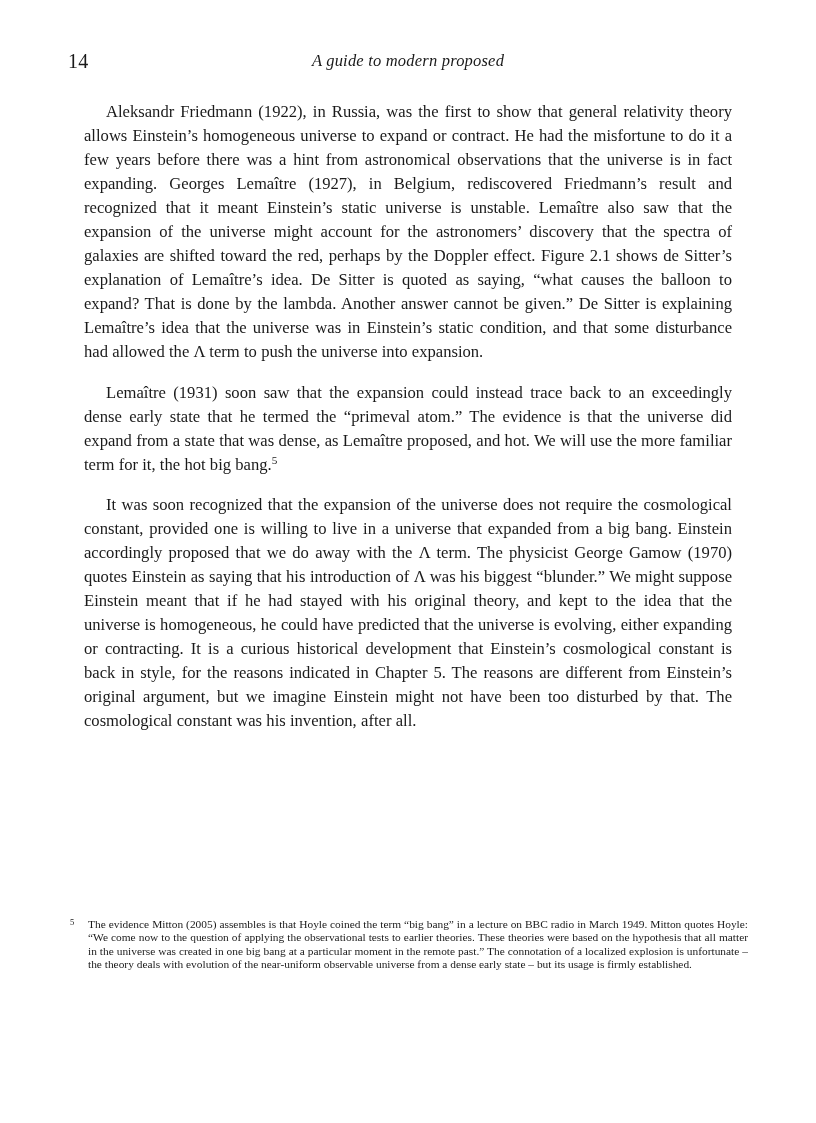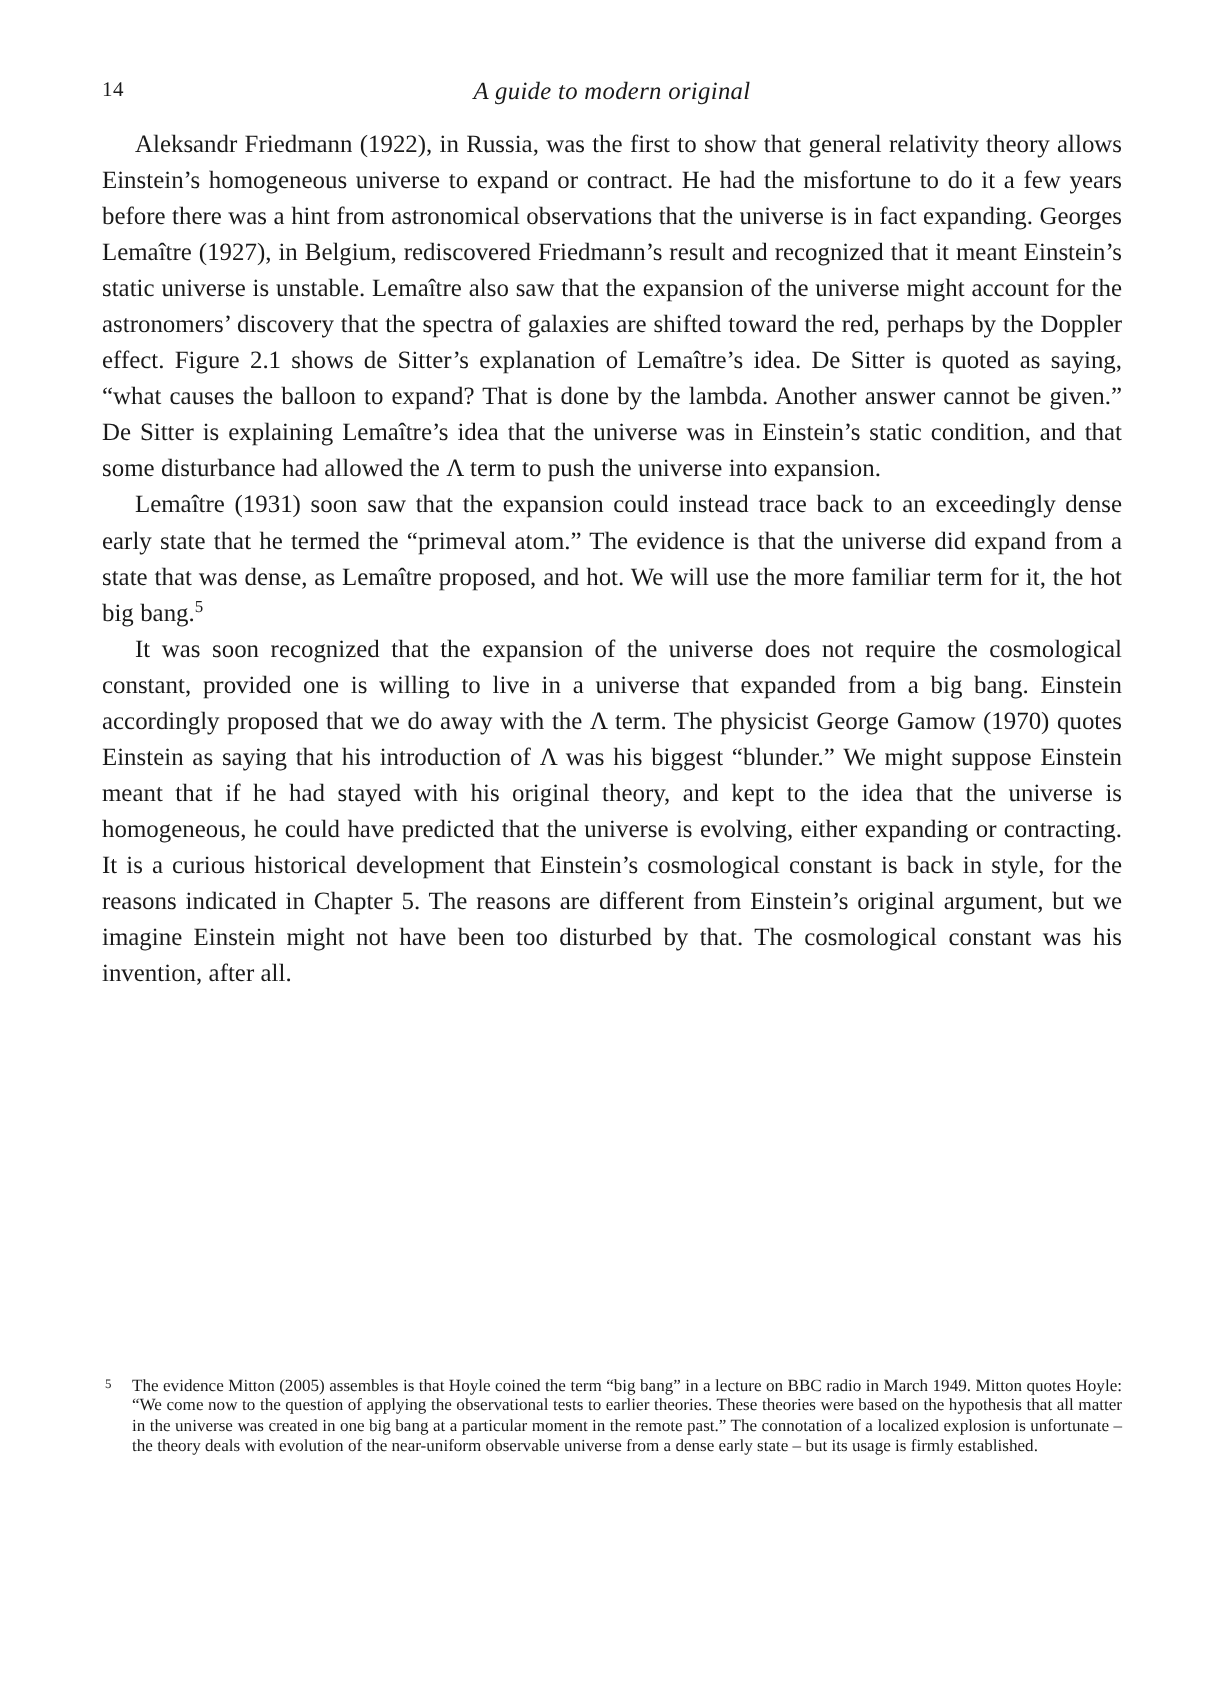--- a/index.html
+++ b/index.html
@@ -25,21 +25,21 @@
     position: absolute;
     left: 68px;
     top: 50px;
     width: 680px;
     height: 22px;
   }
   .runhead .folio {
     position: absolute;
     left: 0;
     top: 0;
-    font-size: 14px;
+    font-size: 20px;
     line-height: 22px;
     letter-spacing: 0.3px;
   }
   .runhead .title {
     position: absolute;
     left: 0;
     right: 0;
     top: 0;
     text-align: center;
     font-style: italic;
@@ -50,21 +50,21 @@
 
   
   .body-block {
     position: absolute;
     left: 68px;
     top: 84px;
     width: 680px;
   }
 
   p.para {
-    margin: 0;
+    margin: 16px;
     font-size: 16.6px;
     line-height: 24.05px;
     text-align: justify;
     text-justify: inter-word;
     hyphens: none;
     word-spacing: 0.1px;
   }
   p.para.indent {
     text-indent: 22px;
   }
@@ -100,21 +100,21 @@
     line-height: 13.25px;
   }
 </style>
 </head>
 <body>
 
 <div class="page">
 
   <div class="runhead">
     <span class="folio">14</span>
-    <span class="title">A guide to modern original</span>
+    <span class="title">A guide to modern proposed</span>
   </div>
 
   <div class="body-block">
     <p class="para indent">Aleksandr Friedmann (1922), in Russia, was the first to show that general relativity theory allows Einstein’s homogeneous universe to expand or contract. He had the misfortune to do it a few years before there was a hint from astronomical observations that the universe is in fact expanding. Georges Lemaître (1927), in Belgium, rediscovered Friedmann’s result and recognized that it meant Einstein’s static universe is unstable. Lemaître also saw that the expansion of the universe might account for the astronomers’ discovery that the spectra of galaxies are shifted toward the red, perhaps by the Doppler effect. Figure 2.1 shows de Sitter’s explanation of Lemaître’s idea. De Sitter is quoted as saying, “what causes the balloon to expand? That is done by the lambda. Another answer cannot be given.” De Sitter is explaining Lemaître’s idea that the universe was in Einstein’s static condition, and that some disturbance had allowed the Λ term to push the universe into expansion.</p>
     <p class="para indent"><span>Lemaître (1931) soon saw that the expansion could instead trace back to an exceedingly dense early state that he termed the “primeval atom.” The evidence is that the universe did expand from a state that was dense, as Lemaître proposed, and hot. We will use the more familiar term for it, the hot big bang.</span><sup class="fnmark">5</sup></p>
     <p class="para indent">It was soon recognized that the expansion of the universe does not require the cosmological constant, provided one is willing to live in a universe that expanded from a big bang. Einstein accordingly proposed that we do away with the Λ term. The physicist George Gamow (1970) quotes Einstein as saying that his introduction of Λ was his biggest “blunder.” We might suppose Einstein meant that if he had stayed with his original theory, and kept to the idea that the universe is homogeneous, he could have predicted that the universe is evolving, either expanding or contracting. It is a curious historical development that Einstein’s cosmological constant is back in style, for the reasons indicated in Chapter 5. The reasons are different from Einstein’s original argument, but we imagine Einstein might not have been too disturbed by that. The cosmological constant was his invention, after all.</p>
   </div>
 
   <div class="footnote-block">
     <p class="footnote"><span class="fn-num">5</span><span>The evidence Mitton (2005) assembles is that Hoyle coined the term “big bang” in a lecture on BBC radio in March 1949. Mitton quotes Hoyle: “We come now to the question of applying the observational tests to earlier theories. These theories were based on the hypothesis that all matter in the universe was created in one big bang at a particular moment in the remote past.” The connotation of a localized explosion is unfortunate – the theory deals with evolution of the near-uniform observable universe from a dense early state – but its usage is firmly established.</span></p>

